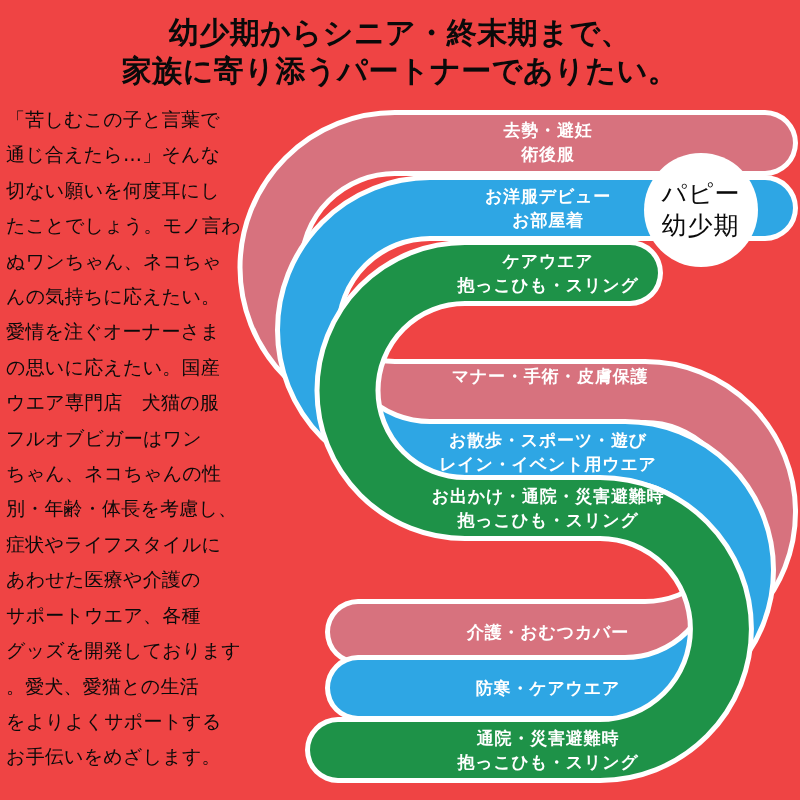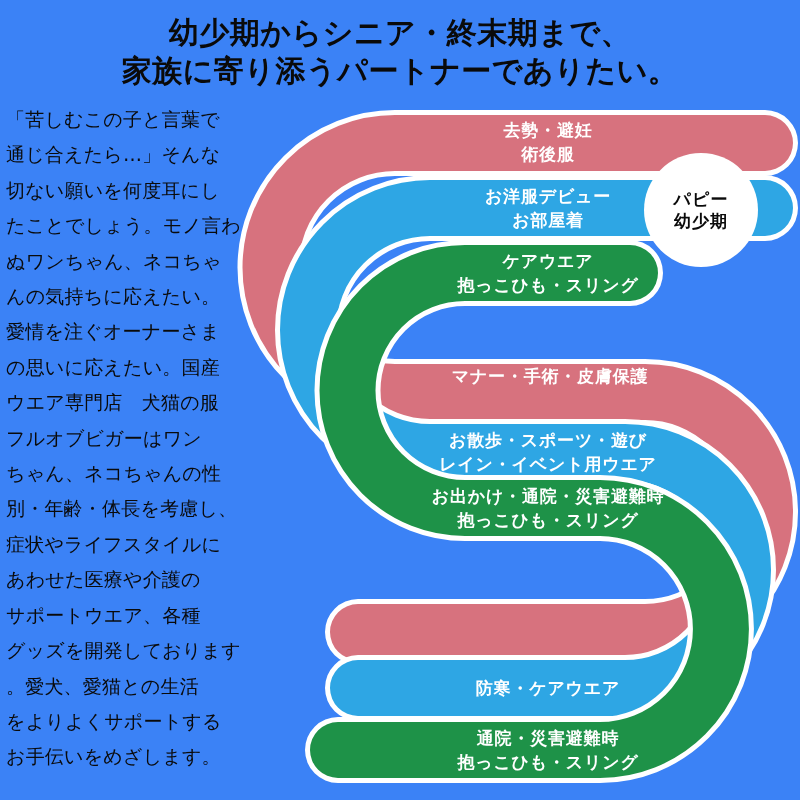--- a/index.html
+++ b/index.html
@@ -1,17 +1,17 @@
 <!DOCTYPE html>
 <html><head>
 <meta charset="utf-8">
 <style>
   html,body{margin:0;padding:0;background:#fff;}
   #stage{
-    position:relative;width:800px;height:800px;background:#3b82f6;
+    position:relative;width:800px;height:800px;background:#ef4444;
     overflow:hidden;
     font-family:"DejaVu Sans","Liberation Sans",sans-serif;
     color:#000;
   }
   .title{
     position:absolute;top:14px;left:0;width:800px;
     text-align:center;font-size:30px;font-weight:bold;
     line-height:1.28;letter-spacing:0.5px;white-space:pre-line;color:#0a0a0a;
   }
   .intro{
@@ -21,22 +21,22 @@
   }
   .ribbons{position:absolute;top:0;left:0;}
   .band-label{
     position:absolute;transform:translate(-50%,-50%);
     color:#ffffff;font-weight:bold;font-size:17px;line-height:1.42;
     text-align:center;white-space:pre-line;letter-spacing:0.8px;
   }
   .stage-circle{
     position:absolute;background:#ffffff;border-radius:50%;
     display:flex;align-items:center;justify-content:center;
-    font-weight:bold;font-size:17px;line-height:1.3;letter-spacing:1px;
-    text-align:center;white-space:pre-line;color:#0a0a0a;
+    font-weight:normal;font-size:25px;line-height:1.3;letter-spacing:1px;
+    text-align:left;white-space:pre-line;color:#0a0a0a;
   }
   .circle-puppy{left:644px;top:153px;width:114px;height:114px;}
   .circle-senior{left:331px;top:622px;width:118px;height:118px;}
 </style>
 </head>
 <body>
 
 <div id="stage">
 
   <div class="title">幼少期からシニア・終末期まで、
@@ -80,20 +80,21 @@
 お部屋着</div>
   <div class="band-label" style="left:548px;top:273px;">ケアウエア
 抱っこひも・スリング</div>
 
   <div class="band-label" style="left:550px;top:376px;">マナー・手術・皮膚保護</div>
   <div class="band-label" style="left:548px;top:452px;">お散歩・スポーツ・遊び
 レイン・イベント用ウエア</div>
   <div class="band-label" style="left:548px;top:508px;">お出かけ・通院・災害避難時
 抱っこひも・スリング</div>
 
+  <div class="band-label" style="left:548px;top:632px;">介護・おむつカバー</div>
   <div class="band-label" style="left:548px;top:688px;">防寒・ケアウエア</div>
   <div class="band-label" style="left:548px;top:750px;">通院・災害避難時
 抱っこひも・スリング</div>
 
   <div class="stage-circle circle-puppy">パピー
 幼少期</div>
 
 </div>
 
 </body></html>

